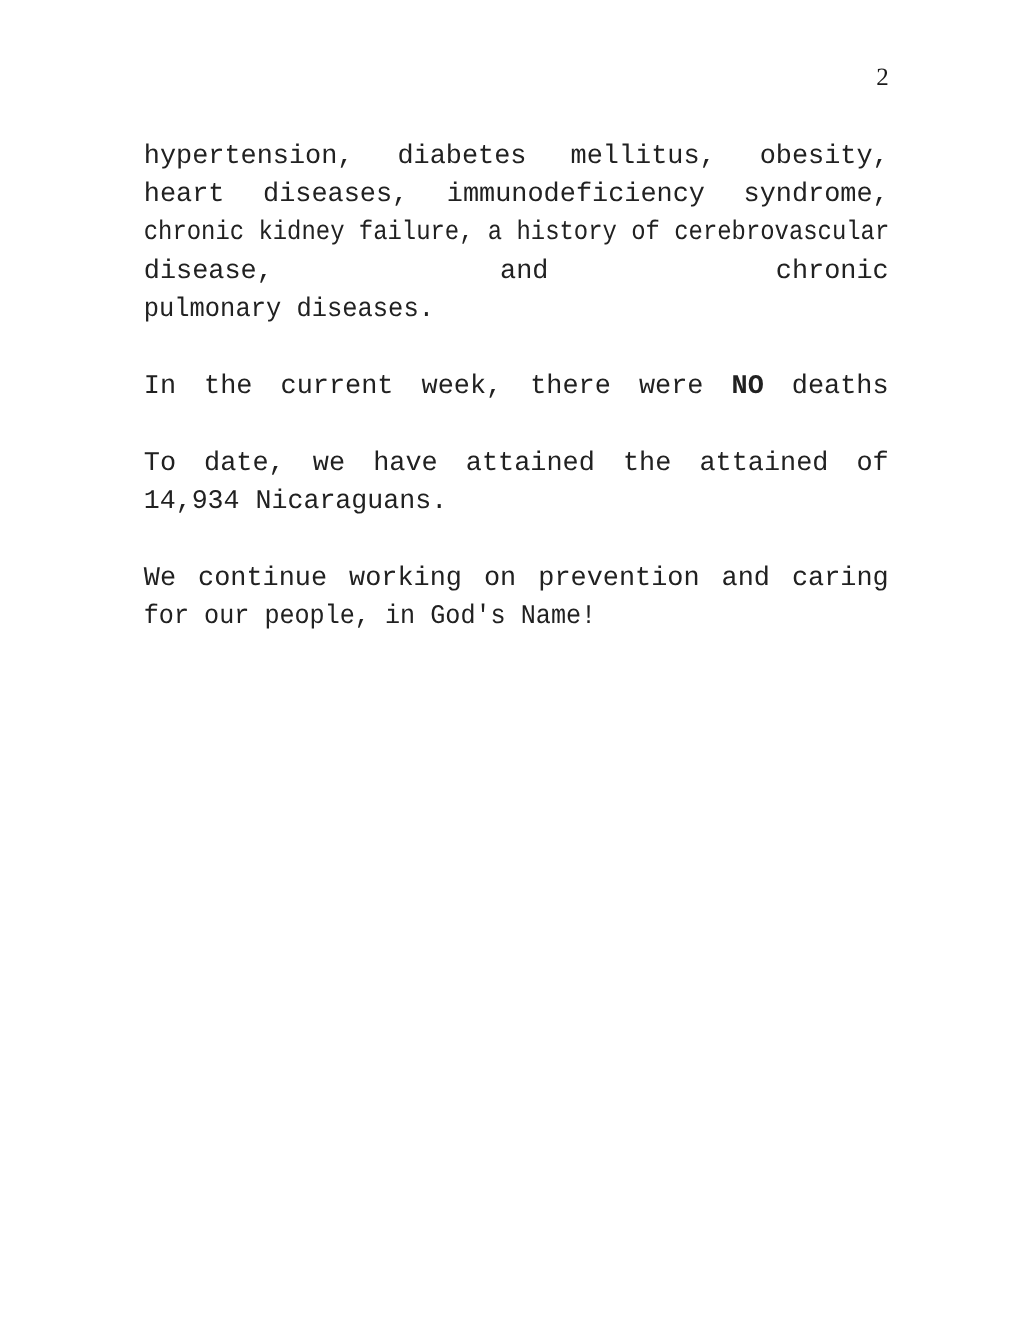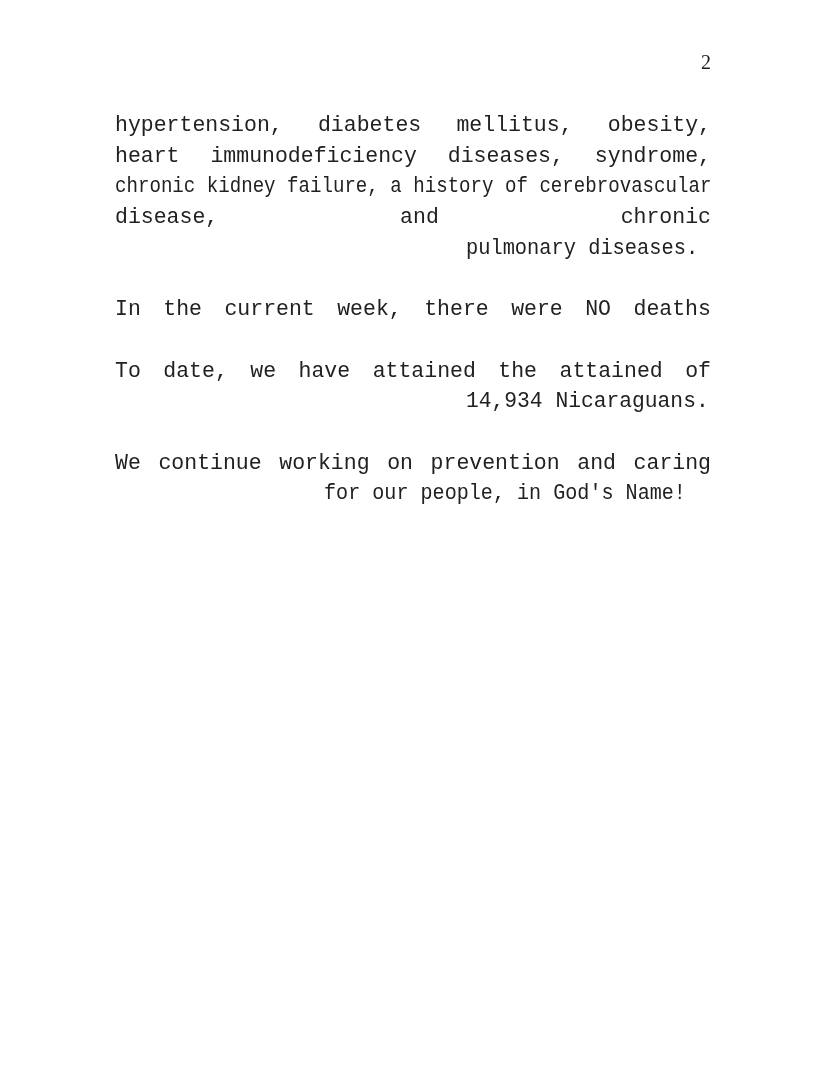--- a/index.html
+++ b/index.html
@@ -30,48 +30,48 @@
     }
     .doc-body {
       position: absolute;
       left: 115px;
       top: 110px;
       width: 596px;
       font-size: 21.5px;
       color: #212121;
       font-family: "Liberation Mono", "DejaVu Sans Mono", monospace;
     }
-    .para { margin: 0 0 30.7px 0; text-align: right; }
+    .para { margin: 0 0 30.7px 0; }
     .line {
       height: 30.7px;
       line-height: 30.7px;
       white-space: pre;
     }
     .line.justified {
       display: flex;
       justify-content: space-between;
     }
     .line .linetext {
       display: inline-block;
       white-space: pre;
       transform-origin: 0 50%;
     }
-    .bold { font-weight: normal; }
+    .bold { font-weight: bold; }
   </style>
 </head>
 <body>
 
 <div class="page">
   <div class="page-header">
     <span>2</span>
   </div>
   <div class="doc-body">
       <div class="para">
         <div class="line justified"><span>hypertension,</span><span>diabetes</span><span>mellitus,</span><span>obesity,</span></div>
-        <div class="line justified"><span>heart</span><span>immunodeficiency</span><span>diseases,</span><span>syndrome,</span></div>
+        <div class="line justified"><span>heart</span><span>diseases,</span><span>immunodeficiency</span><span>syndrome,</span></div>
         <div class="line"><span class="linetext" style="transform: scaleX(0.889);">chronic kidney failure, a history of cerebrovascular</span></div>
         <div class="line justified"><span>disease,</span><span>and</span><span>chronic</span></div>
         <div class="line"><span class="linetext" style="transform: scaleX(0.947);">pulmonary diseases.</span></div>
       </div>
       <div class="para">
         <div class="line justified"><span>In</span><span>the</span><span>current</span><span>week,</span><span>there</span><span>were</span><span class="bold">NO</span><span>deaths</span></div>
       </div>
       <div class="para">
         <div class="line justified"><span>To</span><span>date,</span><span>we</span><span>have</span><span>attained</span><span>the</span><span>attained</span><span>of</span></div>
         <div class="line"><span class="linetext" style="transform: scaleX(0.99);">14,934 Nicaraguans.</span></div>

